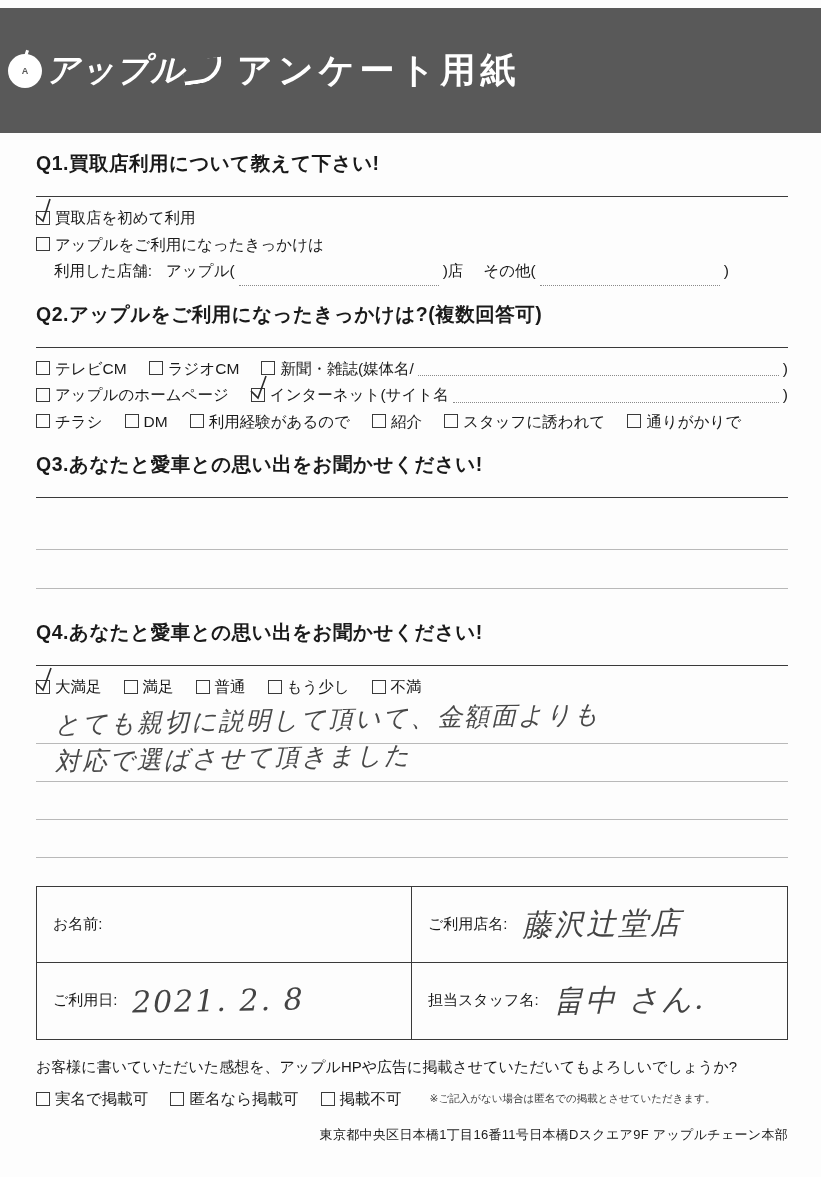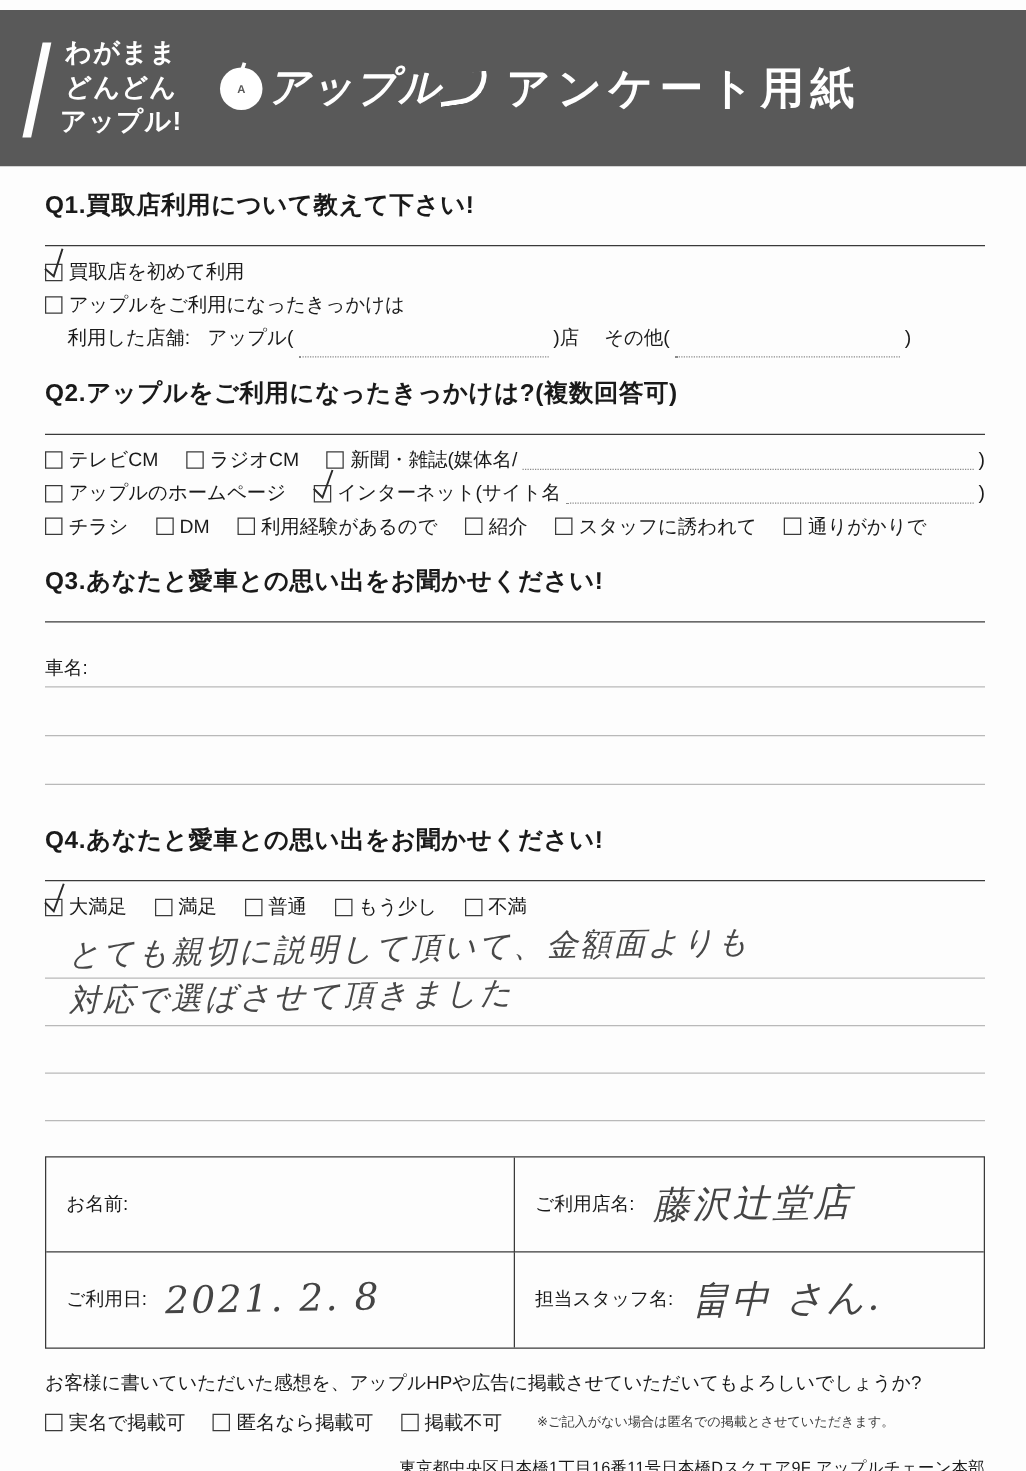--- a/index.html
+++ b/index.html
@@ -250,28 +250,20 @@
     font-size: 13px;
     letter-spacing: 0.3px;
   }
 </style>
 </head>
 <body>
 
 <div class="page">
 
   <div class="header">
-    <div class="header-left">
-      <div class="slash"></div>
-      <div class="wagamama">
-        <div>わがまま</div>
-        <div>どんどん</div>
-        <div>アップル!</div>
-      </div>
-    </div>
     <div class="header-right">
       <div class="title-row">
         <div class="logo">
           <div class="logo-mark">A</div>
           <div class="logo-text">アップル</div>
           <div class="logo-swoosh"></div>
         </div>
         <div class="doc-title">アンケート用紙</div>
       </div>
     </div>
@@ -374,23 +366,20 @@
         <span class="opt">
           <span class="box"></span>
           <span>通りがかりで</span>
         </span>
       </div>
     </div>
 
     <div style="margin-top:22px">
       <div class="q-head">Q3.あなたと愛車との思い出をお聞かせください!</div>
       <div class="write-lines">
-        <div class="wline">
-          <span class="wlabel">車名:</span>
-        </div>
         <div class="wline"></div>
         <div class="wline"></div>
       </div>
     </div>
 
     <div style="margin-top:30px">
       <div class="q-head">Q4.あなたと愛車との思い出をお聞かせください!</div>
 
       <div class="row">
         <span class="opt">

